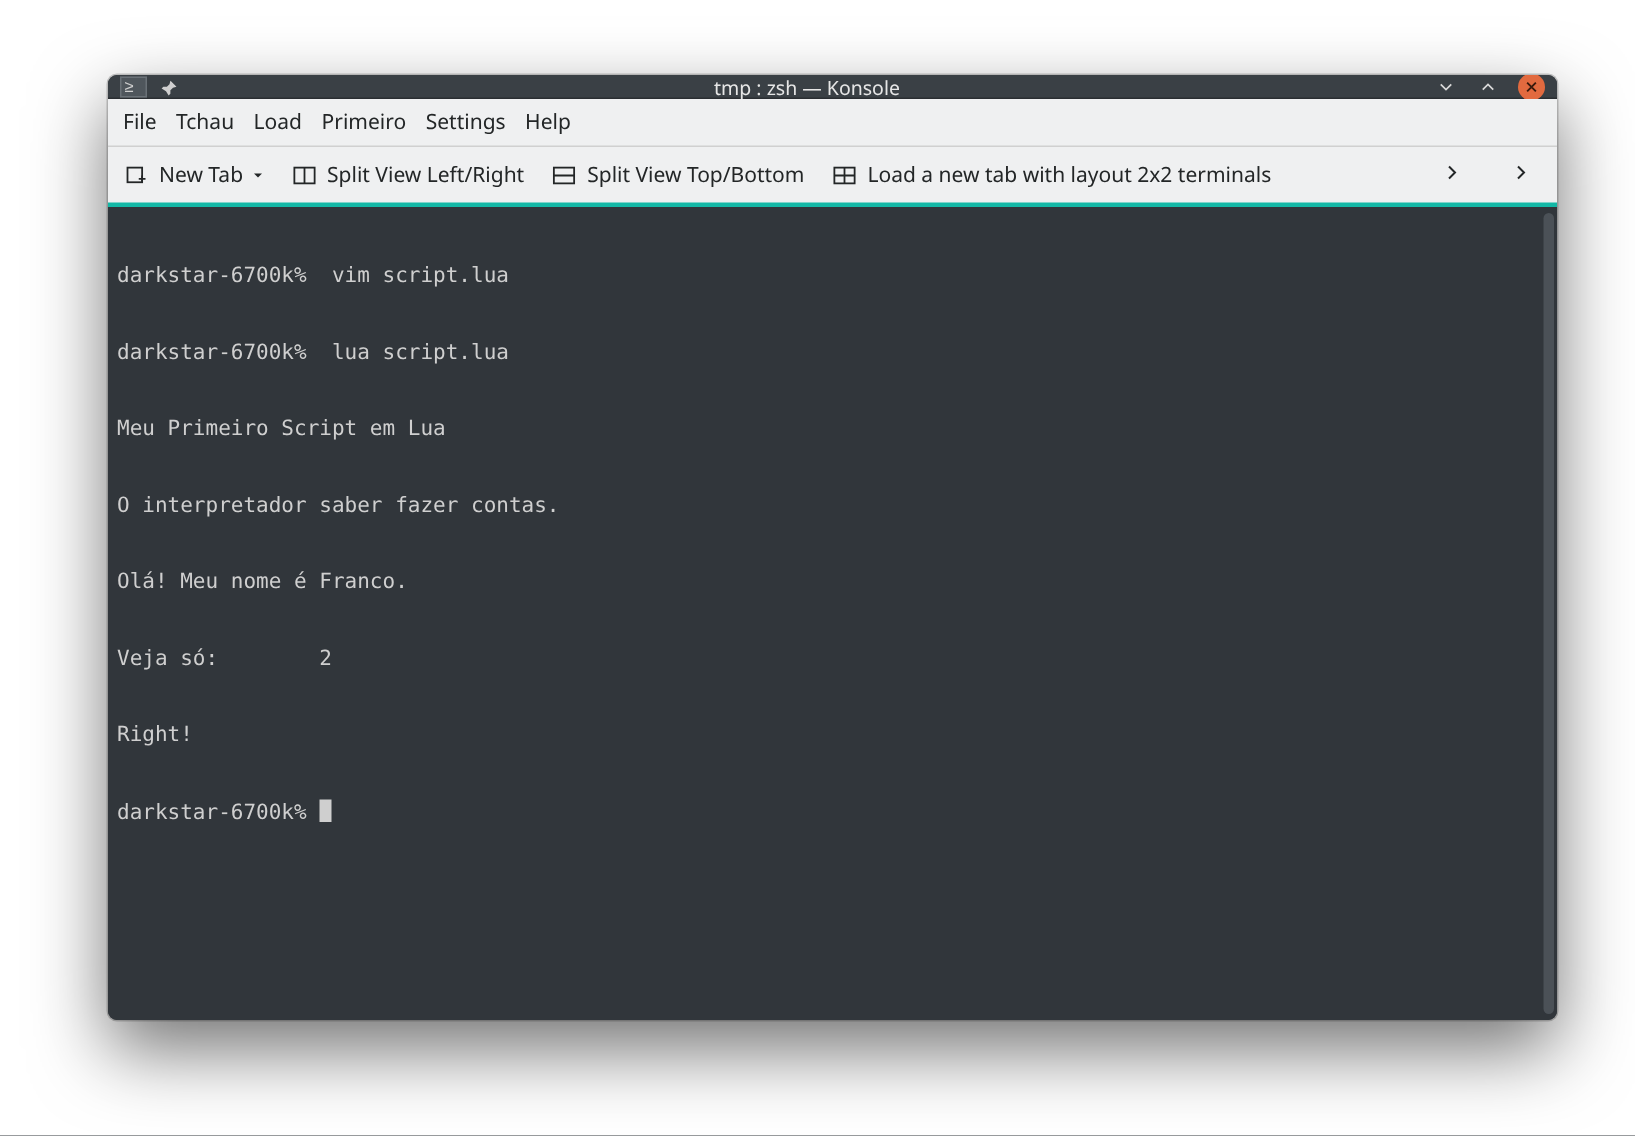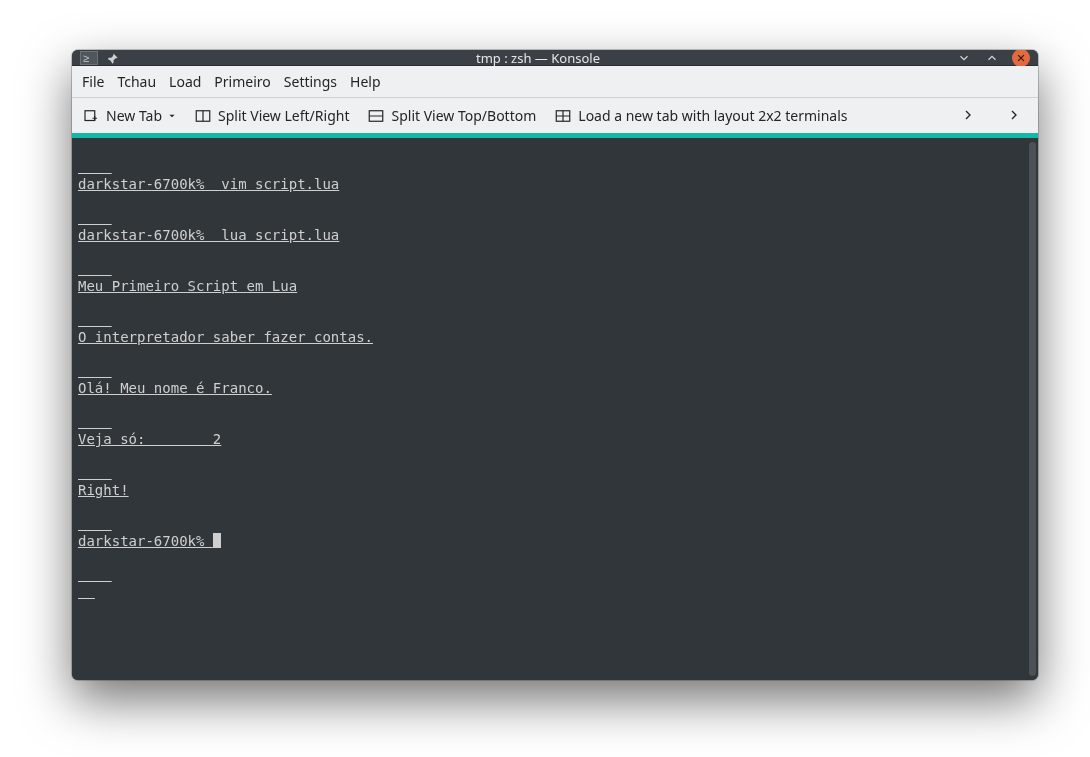--- a/index.html
+++ b/index.html
@@ -93,21 +93,21 @@
   .menubar .menu-item { cursor: default; }
   .toolbar {
     height: 40px;
     background: #eff0f1;
     display:flex;
     align-items:center;
     padding: 0 10px;
     gap: 18px;
     color:#232627;
     font-size: 14px;
-    border-bottom: 5px solid #14b8a6;
+    border-bottom: 3px solid #14b8a6;
   }
   .toolbar .tool {
     display:inline-flex;
     align-items:center;
     gap:6px;
     cursor:default;
   }
   .toolbar .spacer { flex:1; }
   .toolbar .chev {
     font-size: 18px;
@@ -123,21 +123,20 @@
     flex:1;
     background:#31363b;
     color:#cfcfcf;
     font-family: "DejaVu Sans Mono", "Liberation Mono", monospace;
     font-size: 14px;
     line-height: 17px;
     padding: 4px 6px;
     position: relative;
     white-space: pre;
     overflow: auto;
-    text-decoration: underline;
   }
   .terminal .line { white-space: pre; }
   .cursor-block {
     display:inline-block;
     width: 8px;
     height: 15px;
     background:#cfcfcf;
     vertical-align: -2px;
   }
   .scrollbar {

